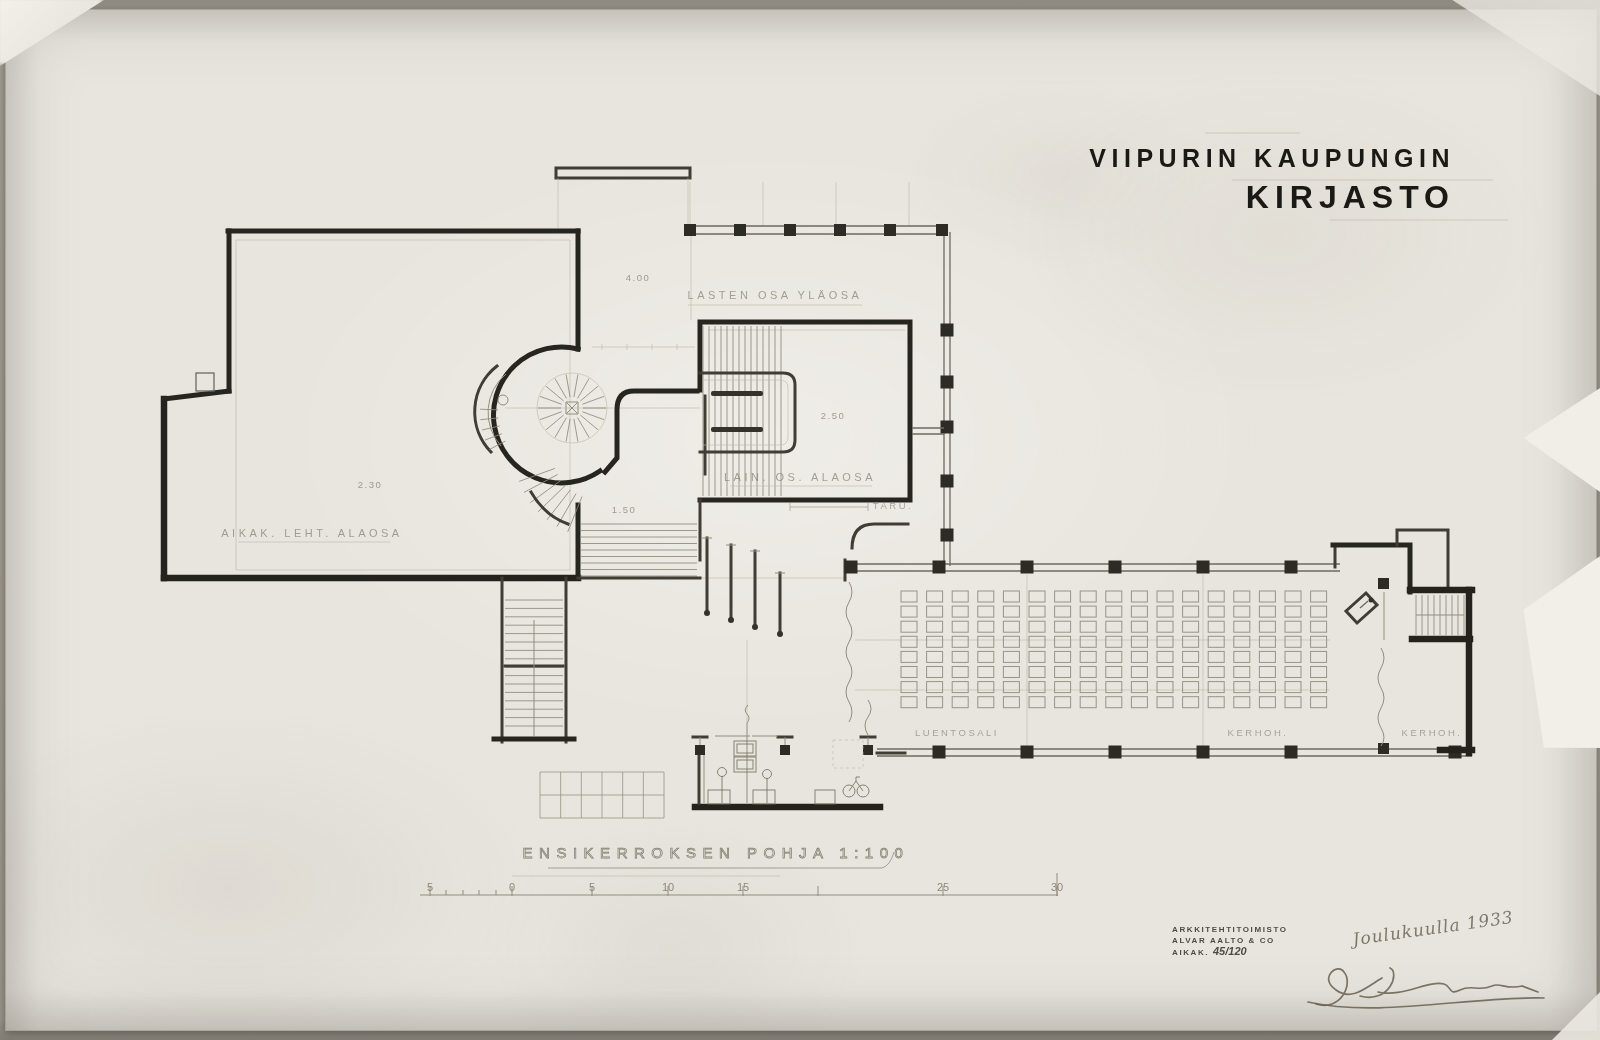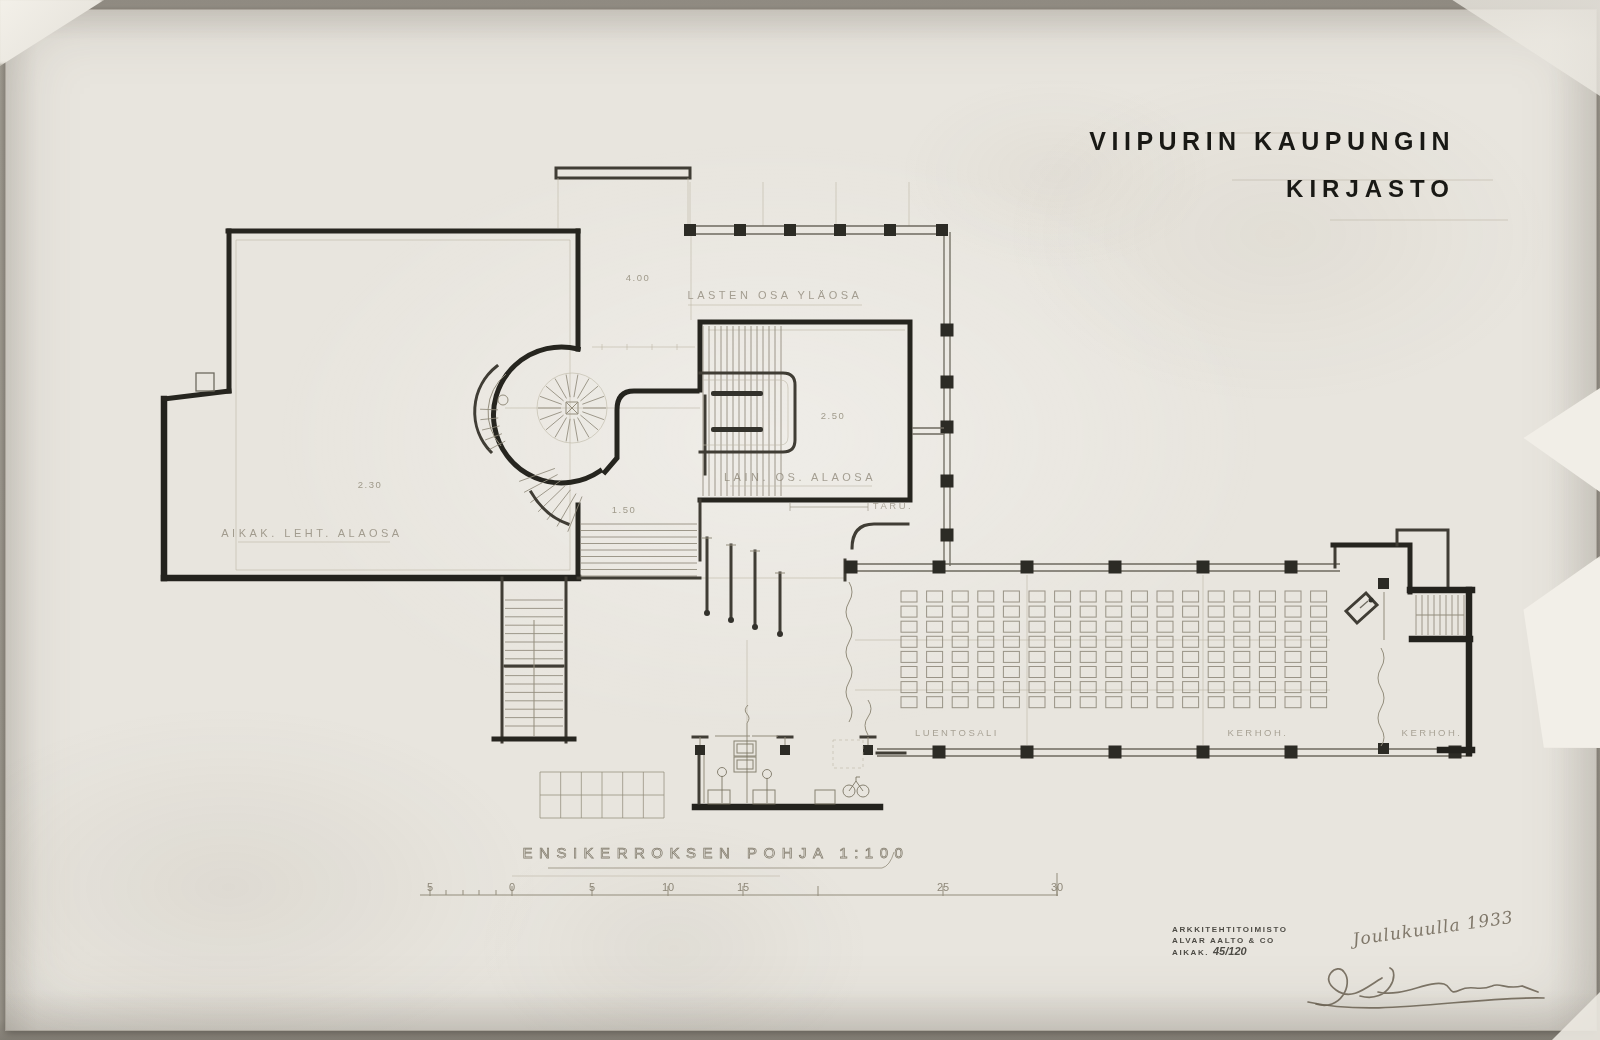--- a/index.html
+++ b/index.html
@@ -35,23 +35,23 @@
   .room-label{fill:#776f5e;opacity:.62;font-size:11px;letter-spacing:3.5px;text-anchor:middle;
     font-family:"Liberation Sans",sans-serif;}
   .room-label-sm{fill:#7d7564;opacity:.6;font-size:9.5px;letter-spacing:2.5px;text-anchor:middle;
     font-family:"Liberation Sans",sans-serif;}
   .dim-label{fill:#837c69;opacity:.72;font-size:9.5px;letter-spacing:1.5px;text-anchor:middle;
     font-family:"Liberation Sans",sans-serif;}
   .caption-text{fill:none;stroke:#736c5c;stroke-width:.75;opacity:.85;font-size:15px;
     letter-spacing:6.5px;text-anchor:middle;font-family:"Liberation Sans",sans-serif;}
   .scale-label{fill:#7f7868;font-size:11px;text-anchor:middle;opacity:.85;
     font-family:"Liberation Sans",sans-serif;}
-  .title-block{position:absolute;right:145px;top:127px;text-align:right;color:#191915;}
+  .title-block{position:absolute;right:145px;top:144px;text-align:right;color:#191915;}
   .title-line1{font-size:25px;letter-spacing:5.5px;font-weight:600;}
-  .title-line2{font-size:24px;letter-spacing:6px;font-weight:600;margin-top:19px;}
+  .title-line2{font-size:32px;letter-spacing:6px;font-weight:600;margin-top:6px;}
   .stamp{position:absolute;left:1172px;top:925px;font-size:8px;font-weight:bold;
     letter-spacing:1.6px;line-height:10.5px;color:#3c3a34;opacity:.9;}
   .stamp .sign-value{font-family:Liberation Sans, sans-serif;font-style:italic;font-size:11px;letter-spacing:0;}
   .hand-date{position:absolute;left:1352px;top:918px;font-family:"DejaVu Serif",serif;
     font-style:italic;font-size:17px;color:#6e6556;opacity:.85;transform:rotate(-8deg);letter-spacing:1px;}
   
   .tear{position:absolute;pointer-events:none;}
   #tear-tl{left:0;top:0;width:104px;height:66px;background:linear-gradient(135deg,#f3f0e9,#e2dfd7);
     clip-path:polygon(0 0,100% 0,0 100%);box-shadow:inset -2px -2px 3px rgba(120,112,98,.5);}
   #tear-tr{right:0;top:0;width:180px;height:96px;background:linear-gradient(225deg,#efece5,#e6e3db);

